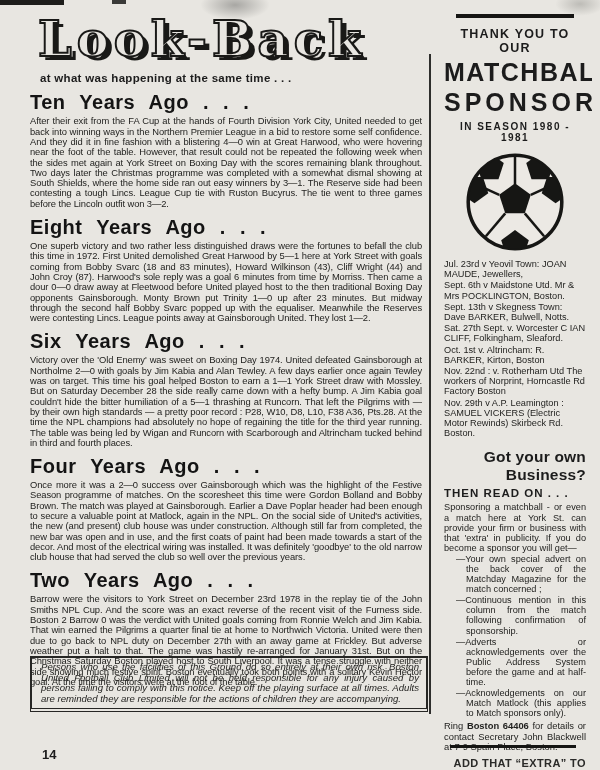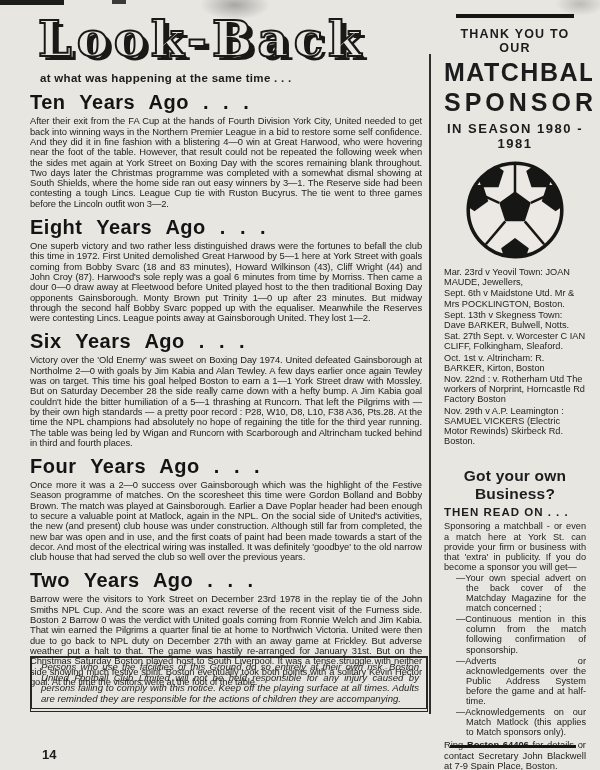--- a/index.html
+++ b/index.html
@@ -48,25 +48,25 @@
   aside.sidebar{
     position:absolute;left:434px;top:0;width:158px;height:770px;overflow:hidden;
     padding:14px 6px 0 10px;box-sizing:border-box;text-align:center;
   }
   .bar{background:#151513;}
   .top-bar{width:118px;height:4px;margin:0 auto 9px auto;}
   .bottom-bar{position:absolute;left:50%;transform:translateX(-50%);bottom:22px;width:126px;height:3px;}
   .thanks{font-size:12.5px;font-weight:bold;letter-spacing:1.2px;}
   .matchball{font-size:25px;font-weight:900;letter-spacing:1.5px;margin-top:3px;}
   .sponsors-word{font-size:25px;font-weight:900;letter-spacing:4px;margin-top:1px;}
-  .season{font-size:13px;font-weight:bold;letter-spacing:1.5px;margin-top:4px;}
+  .season{font-size:10px;font-weight:bold;letter-spacing:1.5px;margin-top:4px;}
   .ball-wrap{margin:7px auto 5px auto;width:104px;height:104px;}
   .sponsor-list{text-align:left;margin-top:2px;}
   .sponsor-list p{margin:0 0 1px 0;font-size:9.2px;line-height:10.2px;color:#232321;}
-  .biz-heading{text-align:center;font-size:15.5px;font-weight:800;margin-top:21px;letter-spacing:.2px;}
+  .biz-heading{text-align:right;font-size:15.5px;font-weight:800;margin-top:10px;letter-spacing:.2px;}
   .biz-sub{text-align:left;font-size:11.5px;font-weight:bold;letter-spacing:1px;margin-top:3px;}
   .biz-text{text-align:justify;font-size:9.2px;line-height:10.1px;margin:3px 0 0 0;color:#232321;}
   .bullet{text-align:justify;font-size:9.2px;line-height:10.1px;margin:1px 0 0 12px;
     padding-left:10px;text-indent:-10px;color:#232321;}
   .contact{text-align:justify;font-size:9.4px;line-height:10.3px;margin:3px 0 0 0;color:#232321;}
   .contact b{font-weight:800;}
   .footer-line{font-size:11px;letter-spacing:.4px;line-height:12.5px;margin-top:5px;
     text-align:right;font-weight:bold;color:#2a2a28;}
 </style>
 </head>
@@ -143,21 +143,21 @@
           <polygon points="0,14 -13.3,4.3 -8.2,-11.3 8.2,-11.3 13.3,4.3" transform="translate(74.1,16.8) rotate(36)"></polygon>
           <polygon points="0,14 -13.3,4.3 -8.2,-11.3 8.2,-11.3 13.3,4.3" transform="translate(11,37.3) rotate(-72)"></polygon>
           <polygon points="0,14 -13.3,4.3 -8.2,-11.3 8.2,-11.3 13.3,4.3" transform="translate(89,37.3) rotate(72)"></polygon>
           <polygon points="0,14 -13.3,4.3 -8.2,-11.3 8.2,-11.3 13.3,4.3" transform="translate(50,91) rotate(180)"></polygon>
         </g>
       </g>
     </svg>
   </div>
 
   <div class="sponsor-list">
-    <p>Mar. 23rd v Yeovil Town: JOAN MAUDE, Jewellers,</p>
+    <p>Jul. 23rd v Yeovil Town: JOAN MAUDE, Jewellers,</p>
     <p>Sept. 6th v Maidstone Utd. Mr &amp; Mrs POCKLINGTON, Boston.</p>
     <p>Sept. 13th v Skegness Town: Dave BARKER, Bulwell, Notts.</p>
     <p>Sat. 27th Sept. v. Worcester C IAN CLIFF, Folkingham, Sleaford.</p>
     <p>Oct. 1st v. Altrincham: R. BARKER, Kirton, Boston</p>
     <p>Nov. 22nd : v. Rotherham Utd The workers of Norprint, Horncastle Rd Factory Boston</p>
     <p>Nov. 29th v A.P. Leamington : SAMUEL VICKERS (Electric Motor Rewinds) Skirbeck Rd. Boston.</p>
   </div>
 
   <div class="biz-heading">Got your own Business?</div>
   <div class="biz-sub">THEN READ ON . . .</div>

